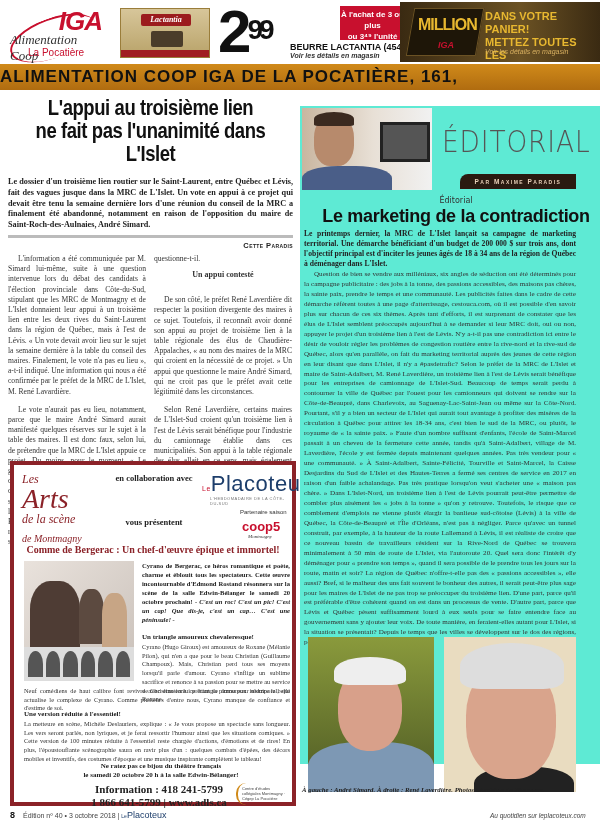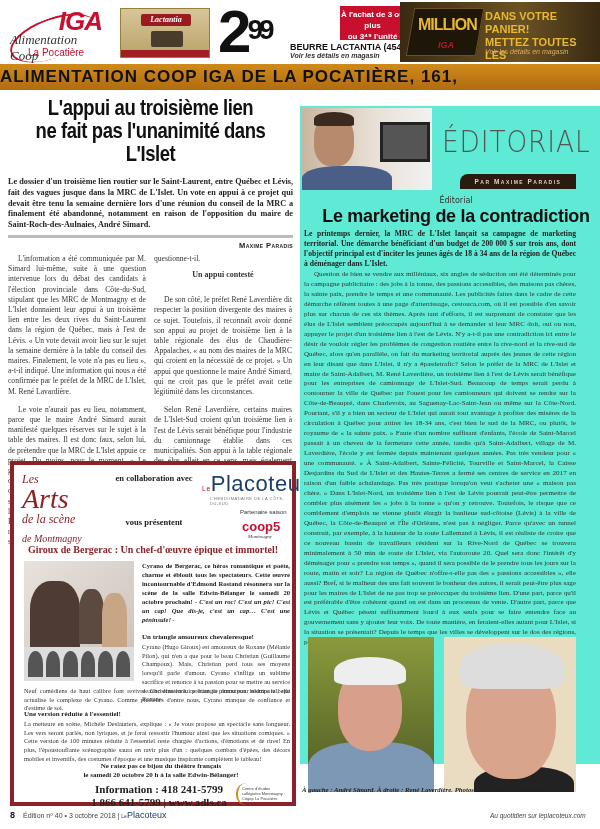--- a/index.html
+++ b/index.html
@@ -125,21 +125,21 @@
 </div>
 <div class="orange-bar">ALIMENTATION COOP IGA DE LA POCATIÈRE, 161,</div>
 
 <div class="left">
   <h1 class="headline">
     <div>L'appui au troisième lien</div>
     <div>ne fait pas l'unanimité dans L'Islet</div>
   </h1>
   <p class="lede">Le dossier d'un troisième lien routier sur le Saint-Laurent, entre Québec et Lévis, fait des vagues jusque dans la MRC de L'Islet. Un vote en appui à ce projet qui devait être tenu la semaine dernière lors d'une réunion du conseil de la MRC a finalement été abandonné, notamment en raison de l'opposition du maire de Saint-Roch-des-Aulnaies, André Simard.</p>
   <div class="rule"></div>
-  <div class="byline">Maxime Paradis</div>
+  <div class="byline">Cette Paradis</div>
   <div class="cols">
     <div class="col">
       <p>L'information a été communiquée par M. Simard lui-même, suite à une question intervenue lors du débat des candidats à l'élection provinciale dans Côte-du-Sud, stipulant que les MRC de Montmagny et de L'Islet donnaient leur appui à un troisième lien entre les deux rives du Saint-Laurent dans la région de Québec, mais à l'est de Lévis. « Un vote devait avoir lieu sur le sujet la semaine dernière à la table du conseil des maires. Finalement, le vote n'a pas eu lieu », a-t-il indiqué. Une information qui nous a été confirmée par le préfet de la MRC de L'Islet, M. René Lavardière.</p>
       <p>Le vote n'aurait pas eu lieu, notamment, parce que le maire André Simard aurait manifesté quelques réserves sur le sujet à la table des maires. Il est donc faux, selon lui, de prétendre que la MRC de L'Islet appuie ce projet. Du moins, pour le moment. « Le gouvernement finance actuellement, à coût de millions de dollars, une étude menée par des experts indépendants qui doit déterminer s'il y a nécessité de construire un troisième lien, et si c'est le cas, où il devrait être fait. Pouvons-nous attendre de connaître les résultats avant de donner notre appui à quoi se soit »,</p>
     </div>
     <div class="col">
       <div>questionne-t-il.</div>
       <h4>Un appui contesté</h4>
       <p>De son côté, le préfet René Laverdière dit respecter la position divergente des maires à ce sujet. Toutefois, il reconnaît avoir donné son appui au projet de troisième lien à la table régionale des élus de Chaudière-Appalaches, « au nom des maires de la MRC qui croient en la nécessité de ce projet. » Un appui que questionne le maire André Simard, qui ne croit pas que le préfet avait cette légitimité dans les circonstances.</p>
       <p>Selon René Laverdière, certains maires de L'Islet-Sud croient qu'un troisième lien à l'est de Lévis serait bénéfique pour l'industrie du camionnage établie dans ces municipalités. Son appui à la table régionale des élus allait en ce sens, mais également dans le but de faire bouger les choses du côté du gouvernement, a-t-il dit. Le préfet concluait en mentionnant qu'il n'était pas exclu que le vote sur le troisième lien soit repris lors d'une prochaine séance du conseil de la MRC, puisque certains maires en auraient fait la demande depuis la plus récente réunion.</p>
@@ -154,21 +154,21 @@
     <div style="font-size:12px">de la scène</div>
     <div class="s2">de Montmagny</div>
   </div>
   <div class="collab">en collaboration avec</div>
   <div class="present">vous présentent</div>
   <div class="placo"><small>Le</small><span>Placoteux</span></div>
   <div class="placo-sub">L'HEBDOMADAIRE DE LA CÔTE-DU-SUD</div>
   <div class="partner">Partenaire saison</div>
   <div class="coop">coop5</div>
   <div class="coop-sub">Montmagny</div>
-  <div class="cyr-title">Giroux de Bergerac : Un chef-d'œuvre épique et immortel!</div>
+  <div class="cyr-title">Comme de Bergerac : Un chef-d'œuvre épique et immortel!</div>
   <div class="photo">
     <div class="fig1"></div>
     <div class="fig2"></div>
     <div class="fig3"></div>
     <div class="strip">
         <span></span>
         <span></span>
         <span></span>
         <span></span>
         <span></span>

